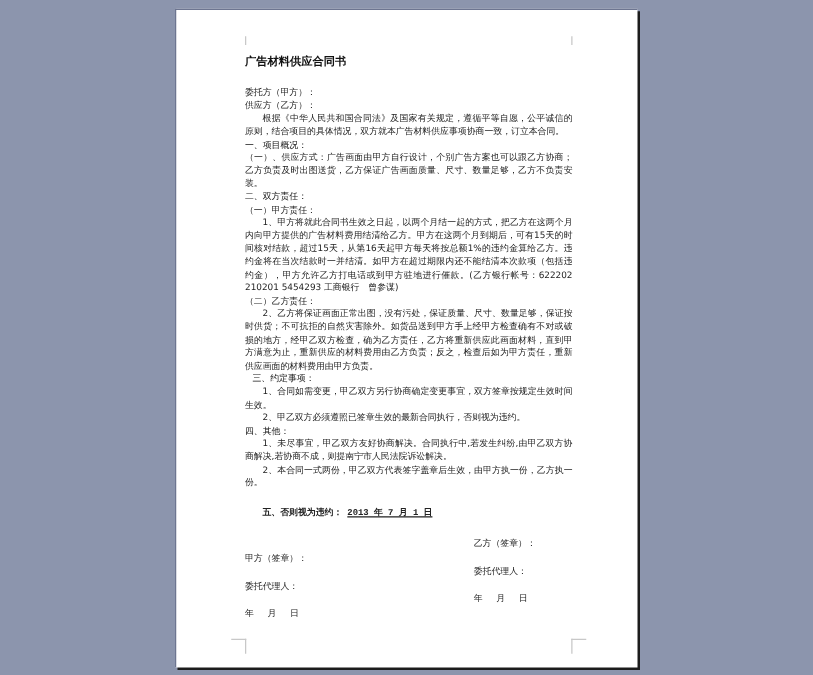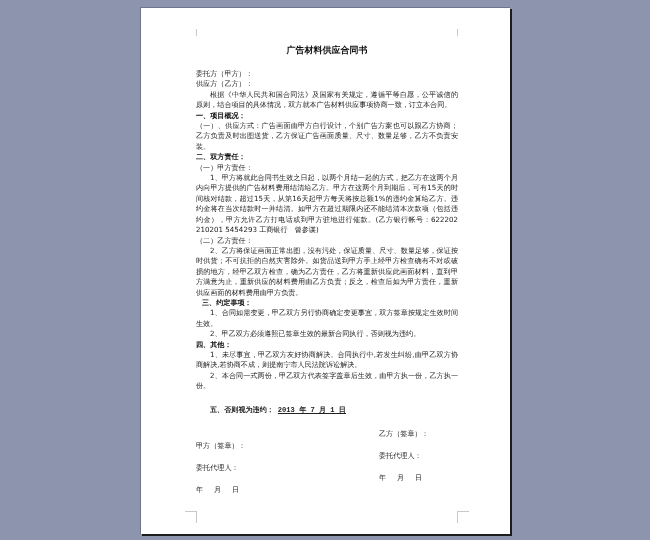--- a/index.html
+++ b/index.html
@@ -20,26 +20,26 @@
     .mark.tl { left:55px; top:21px; width:0; height:7px; border-left-width:1px; }
     .mark.tr { left:316px; top:21px; width:0; height:7px; border-left-width:1px; }
     .mark.bl { left:44px; top:503px; width:11px; height:11px; border-top-width:1px; border-right-width:1px; }
     .mark.br { left:316px; top:503px; width:11px; height:11px; border-top-width:1px; border-left-width:1px; }
 
     .content {
       position:absolute; left:55px; top:36px; width:262px;
       font-size:7.1px; line-height:10.4px; color:#222;
     }
     .title {
-      text-align:center; font-weight:bold; font-size:9px; line-height:12px;
+      text-align:left; font-weight:bold; font-size:9px; line-height:12px;
       margin-bottom:13px; color:#111;
     }
     .p { margin:0; text-align:justify; }
     .indent { text-indent:14px; }
-    .h { font-weight:bold; color:#111; }
+    .h { font-weight:normal; color:#111; }
     .sub-h { padding-left:6px; }
     .effective { margin-top:13px; padding-left:14px; font-weight:bold; }
     .effective .date { text-decoration:underline; margin-left:4px;font-family:Liberation Mono, monospace; }
     .sig { position:relative; height:22px; margin-top:0; }
     .sig .left { position:absolute; left:0; top:12px; }
     .sig .right { position:absolute; left:183px; top:0; }
     .sig-block { margin-top:14px; }
     .ymd span { display:inline-block; width:18px; }
   </style>
 </head>

